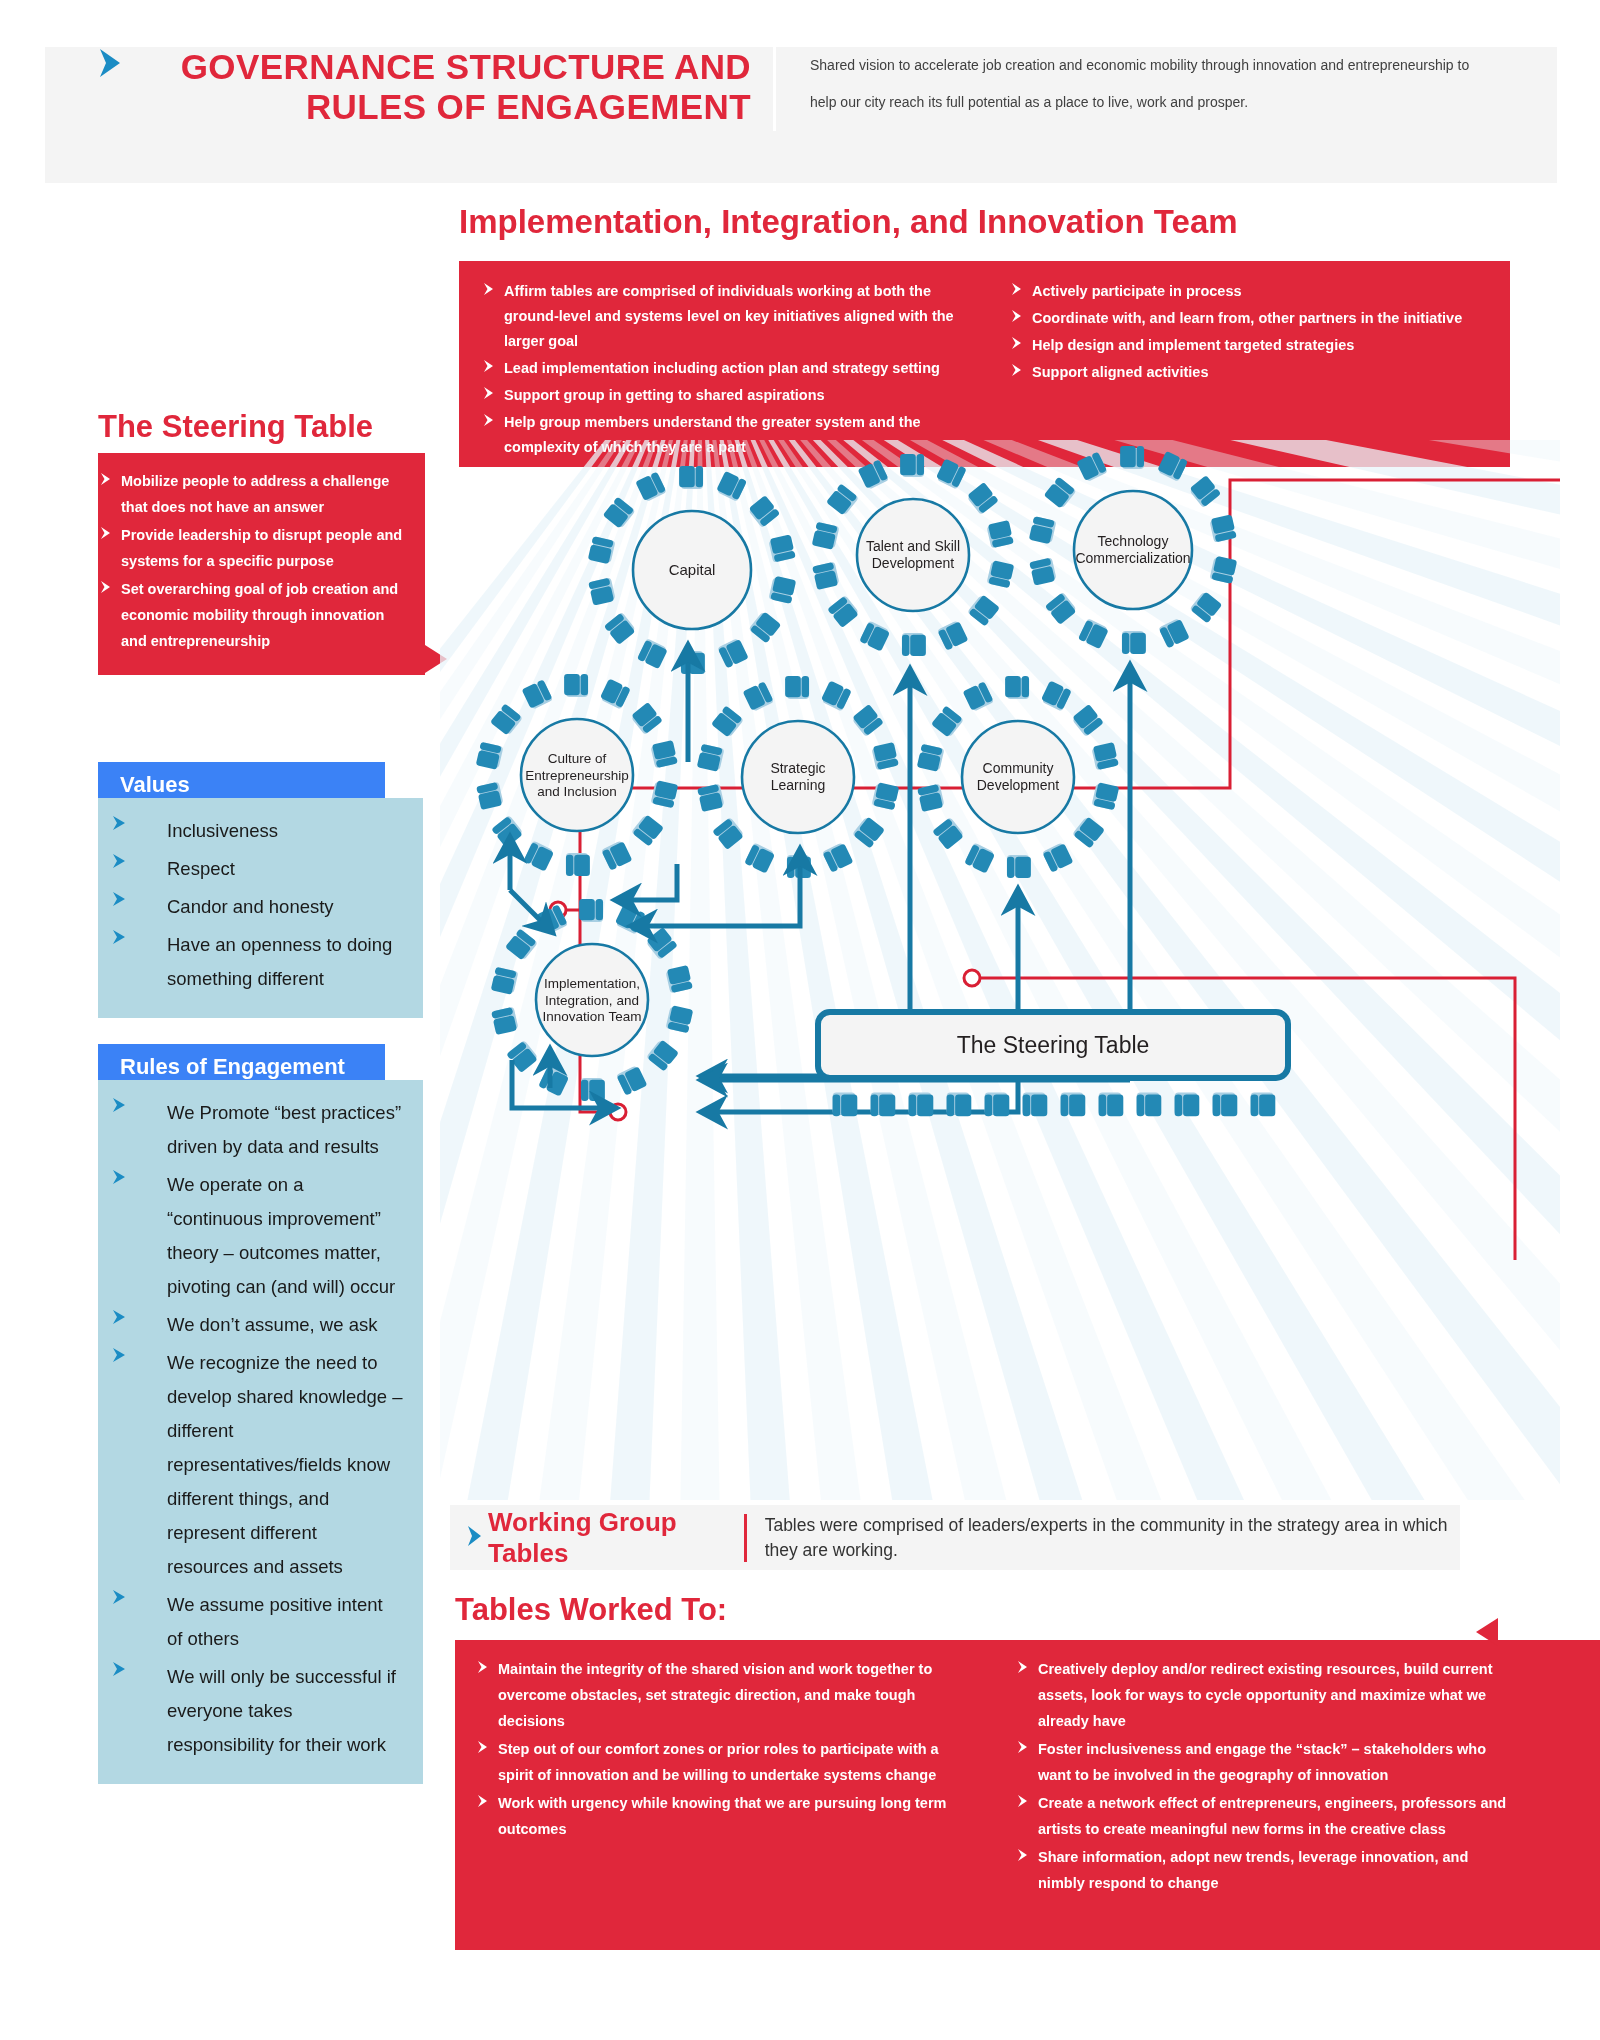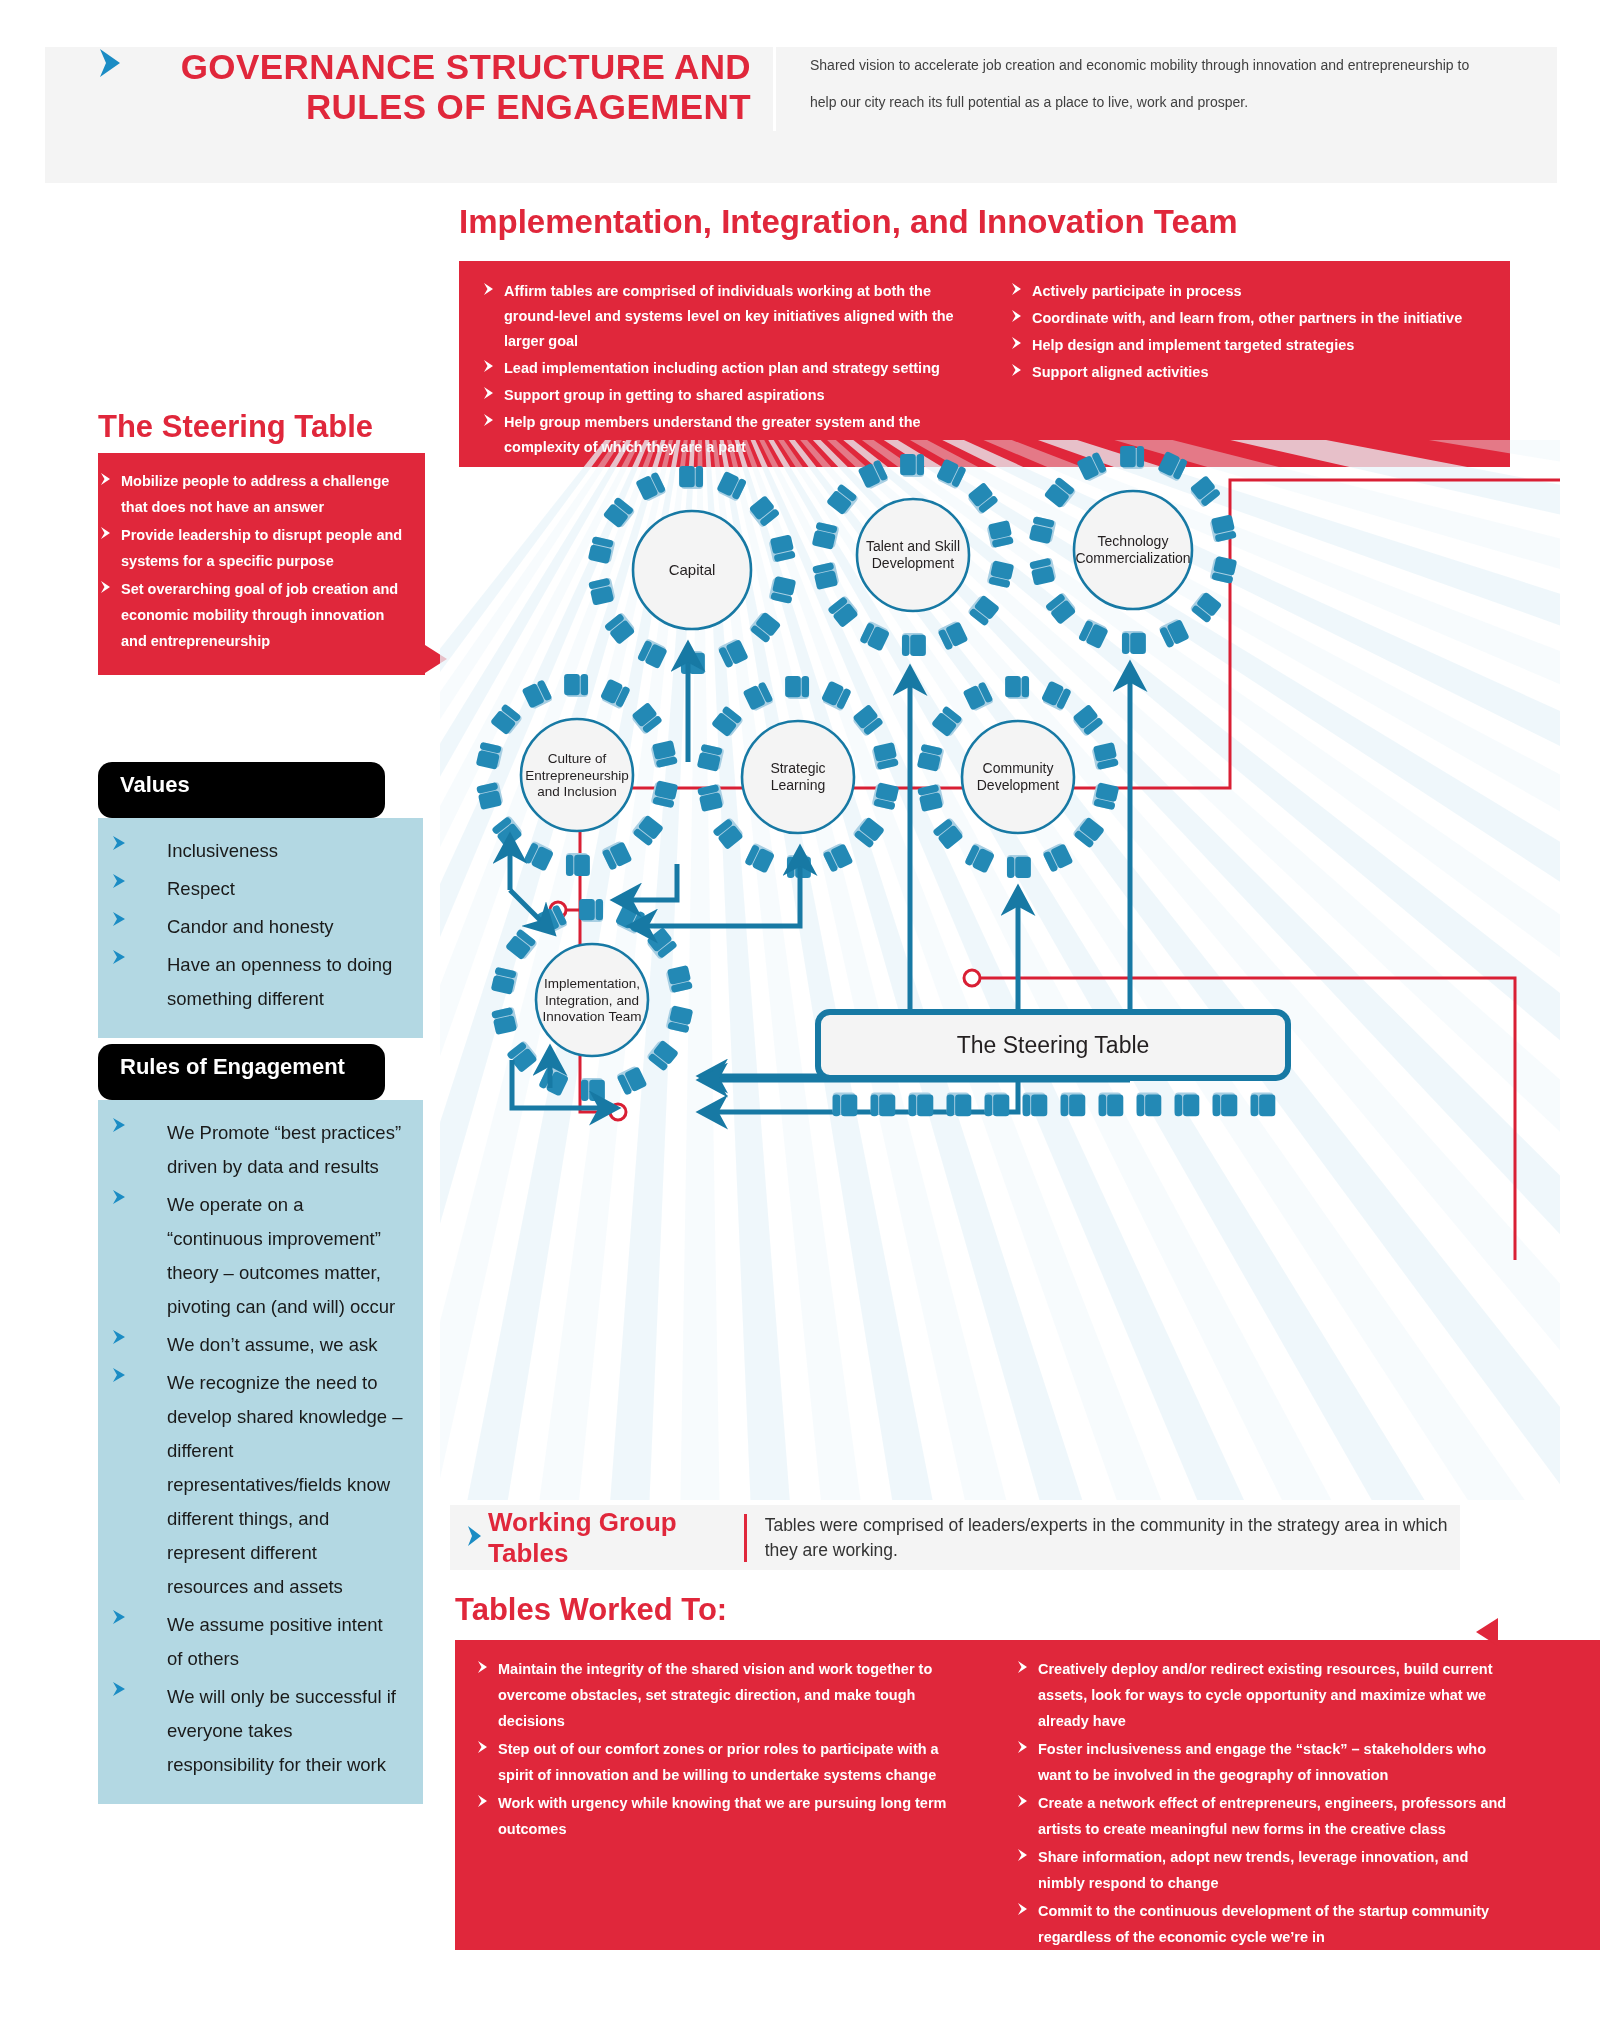--- a/index.html
+++ b/index.html
@@ -48,22 +48,22 @@
   #iit-panel .bl { font-size:14.5px; line-height:25px; font-weight:bold; }
 
   
   #steering-panel { left:98px; top:453px; width:327px; height:222px; padding:15px 20px 0 2px; }
   #steering-panel .bl { font-size:14.5px; line-height:26px; font-weight:bold; }
   #steering-tail { left:425px; top:645px; }
 
   
   .blue-panel { position:absolute; }
   .blue-head {
-    background:#000000; color:#fff; font-weight:bold;
-    font-size:22px; padding:10px 0 10px 22px; height:56px;border-radius:14px;
+    background:#3b82f6; color:#fff; font-weight:bold;
+    font-size:22px; padding:10px 0 10px 22px; height:36px;
   }
   .blue-body { background:#b3d8e3; padding:16px 20px 18px 14px; }
   .blue-body .bl { display:flex; margin-bottom:4px;gap:32px; }
   .blue-body .chev { flex:0 0 auto; margin-right:8px; }
   .blue-body .bl span.txt { font-size:18.5px; line-height:34px; color:#1a1a1a; }
 
   #values-panel { left:98px; top:762px; width:325px; }
   #values-panel .blue-head { width:287px; }
   #rules-panel { left:98px; top:1044px; width:325px; }
   #rules-panel .blue-head { width:287px; }
@@ -975,22 +975,16 @@
               <path d="M1 1 L10 7 L1 13 L4.5 7 Z" fill="#ffffff"></path>
             </svg></span>
           <span class="txt">Create a network effect of entrepreneurs, engineers, professors and artists to create meaningful new forms in the creative class</span>
         </div>
         <div class="bl">
           <span class="chev"><svg width="12" height="14" viewBox="0 0 12 14">
               <path d="M1 1 L10 7 L1 13 L4.5 7 Z" fill="#ffffff"></path>
             </svg></span>
           <span class="txt">Share information, adopt new trends, leverage innovation, and nimbly respond to change</span>
         </div>
-        <div class="bl">
-          <span class="chev"><svg width="12" height="14" viewBox="0 0 12 14">
-              <path d="M1 1 L10 7 L1 13 L4.5 7 Z" fill="#ffffff"></path>
-            </svg></span>
-          <span class="txt">Commit to the continuous development of the startup community regardless of the economic cycle we’re in</span>
-        </div>
       </div>
   </div>
 </div>
 <div id="tw-tail" class="tail-r"></div>
 
 </body></html>

